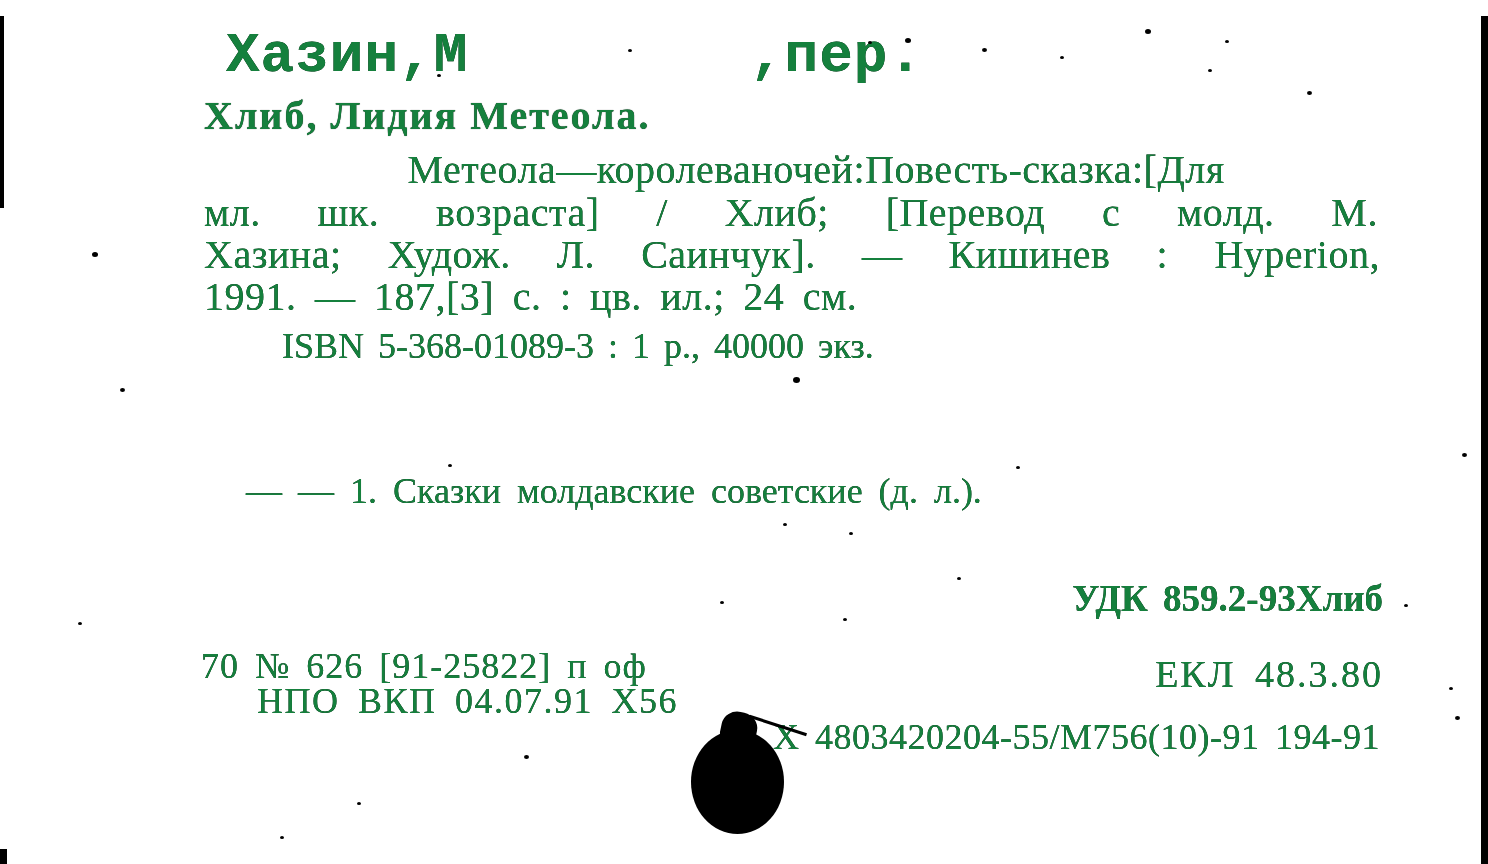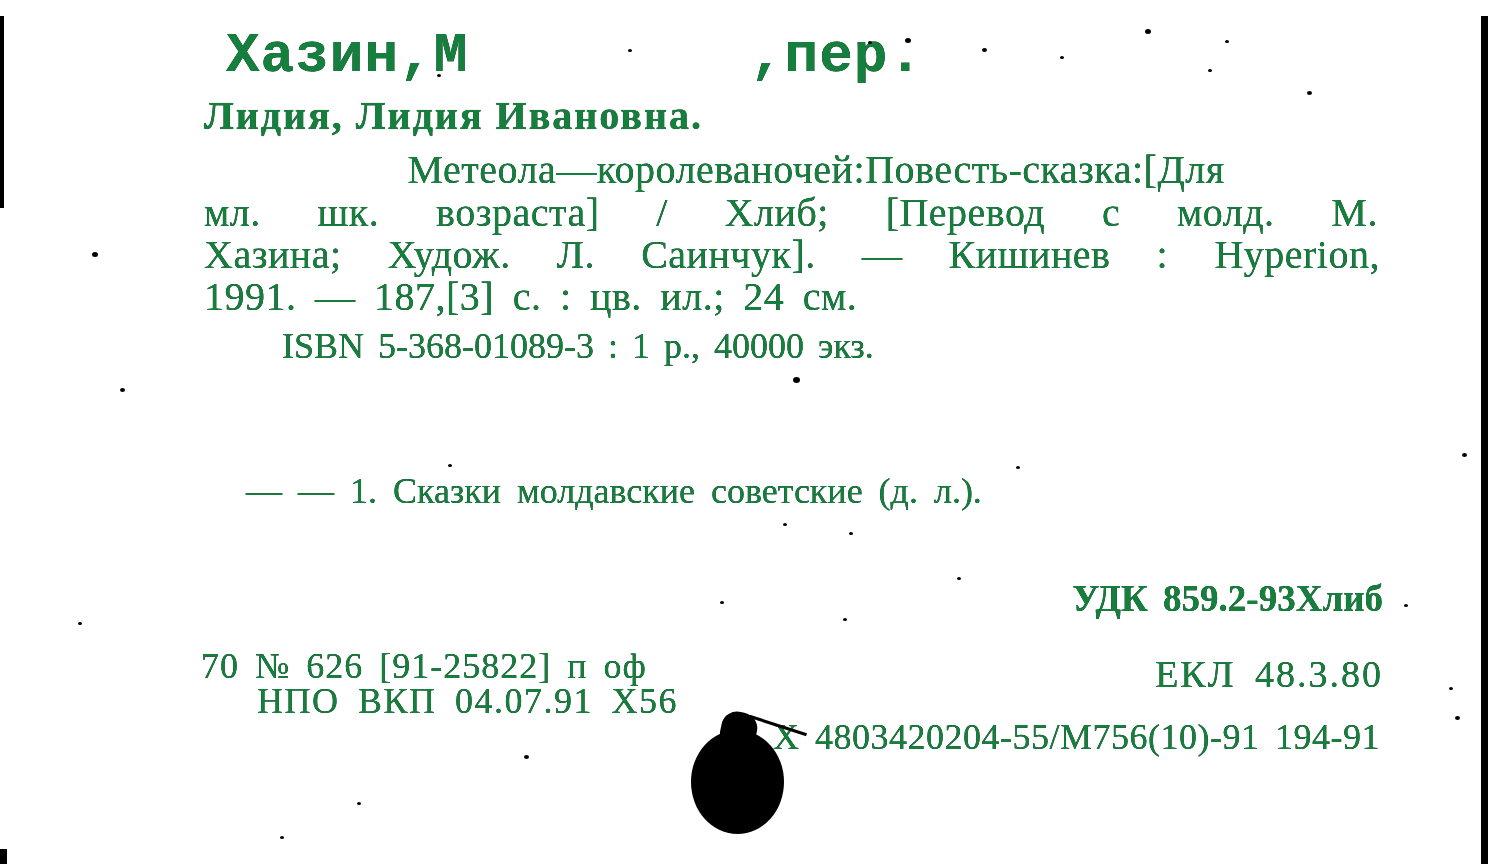--- a/index.html
+++ b/index.html
@@ -62,21 +62,21 @@
   .speck{position:absolute;background:#000;border-radius:50%;}
 </style>
 </head>
 <body>
 
 <div class="card">
 
   <div class="abs tw main-entry-name">Хазин,М</div>
   <div class="abs tw main-entry-role">,пер.</div>
 
-  <div class="abs heading">Лидия, Лидия Ивановна.</div>
+  <div class="abs heading">Хлиб, Лидия Метеола.</div>
 
   <div class="abs pline jline l1">
       <span>Метеола</span>
       <span>—</span>
       <span>королева</span>
       <span>ночей</span>
       <span>:</span>
       <span>Повесть-сказка</span>
       <span>:</span>
       <span>[Для</span>

